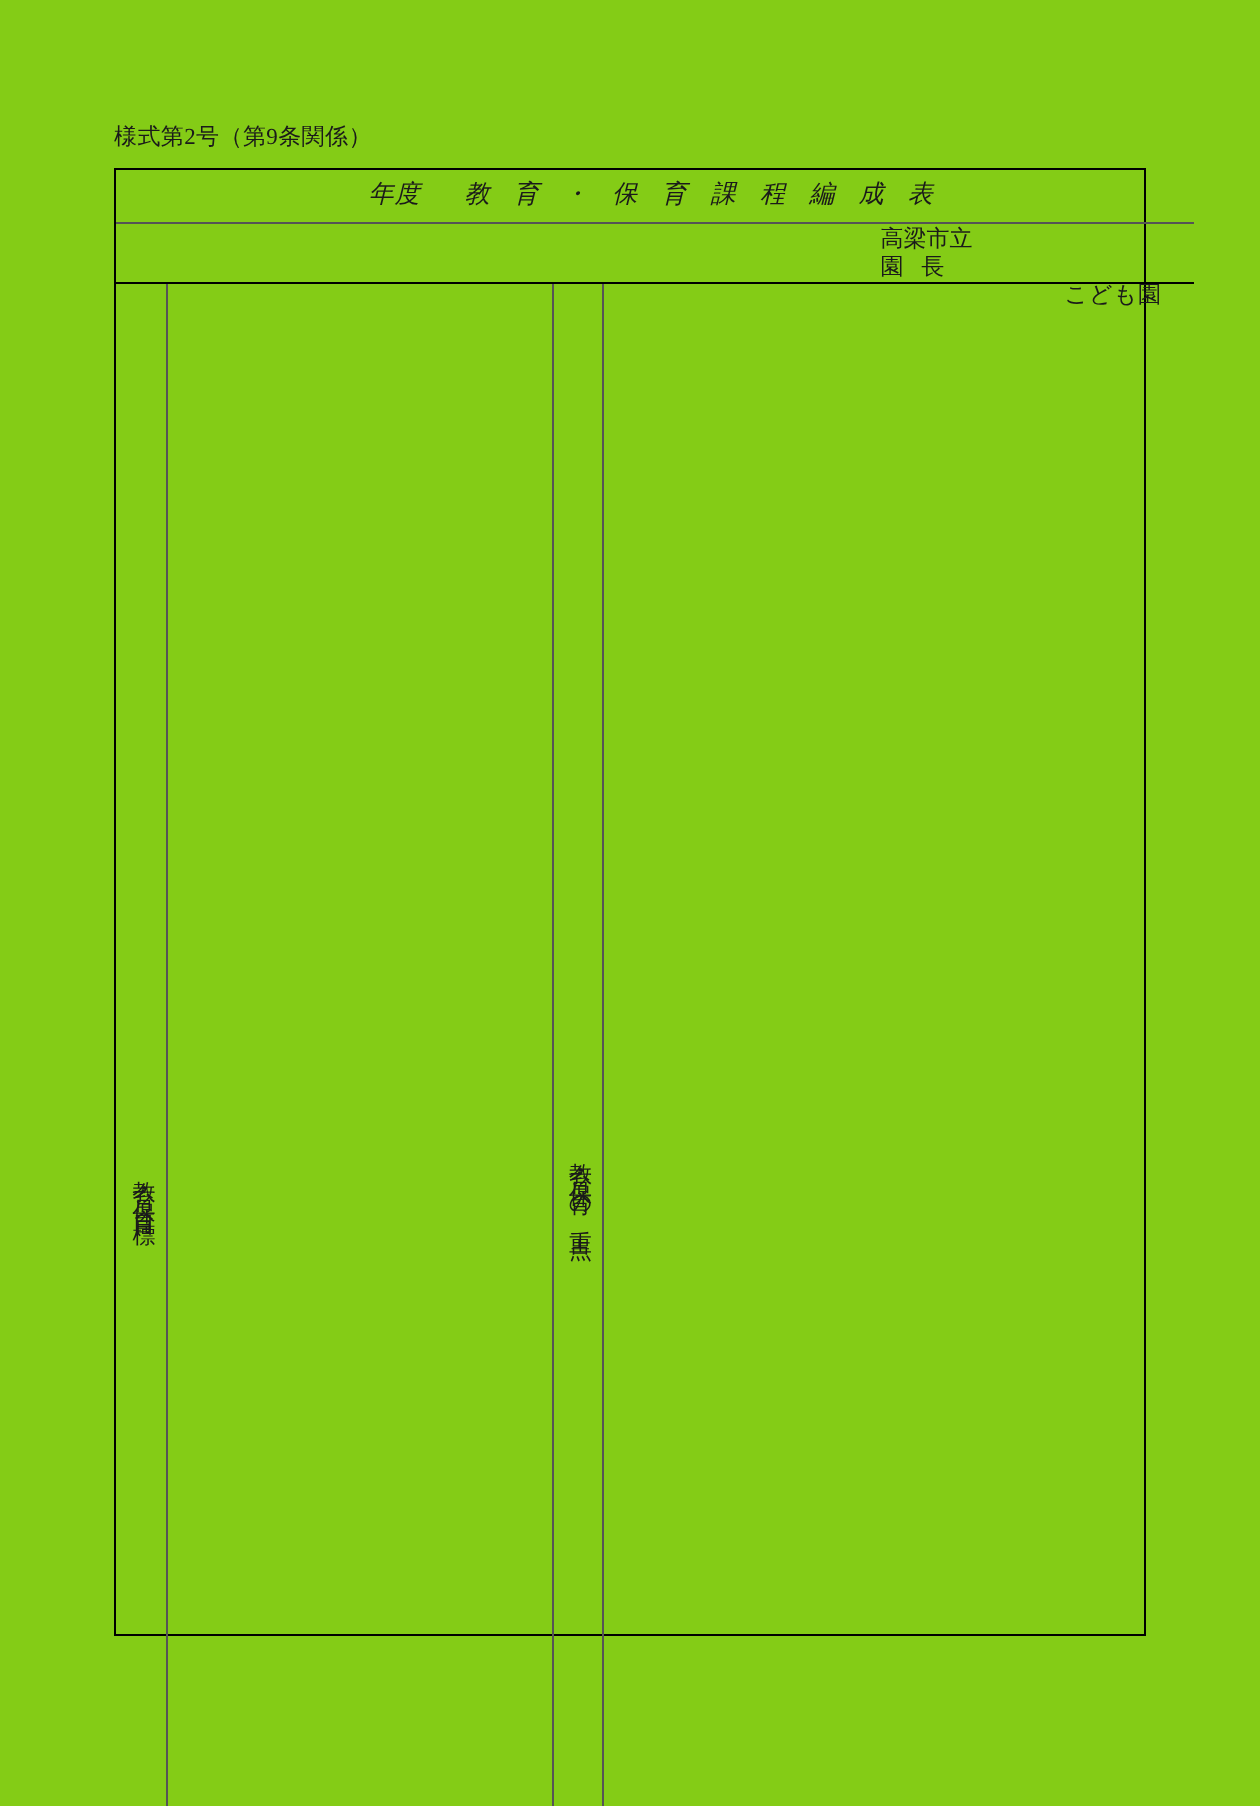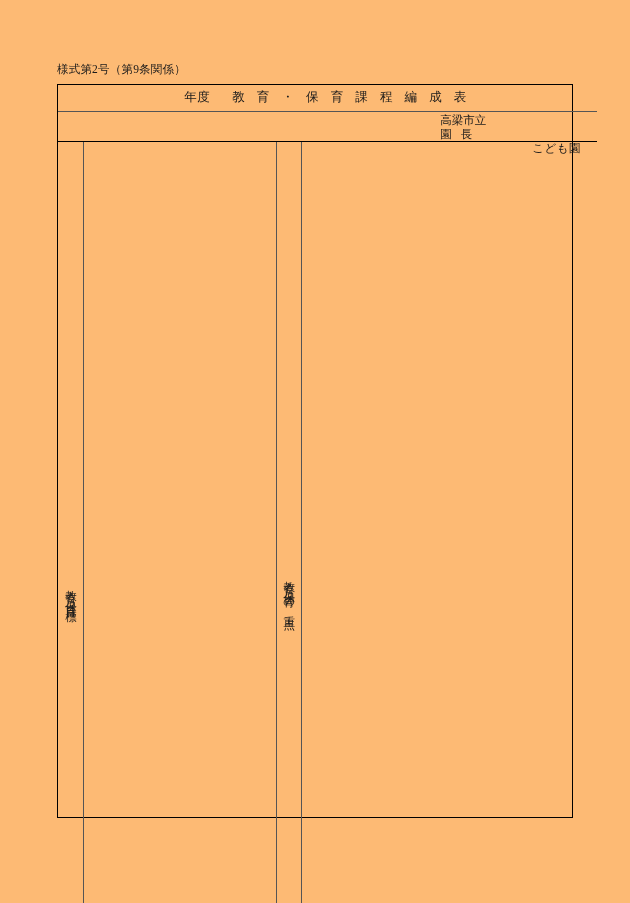--- a/index.html
+++ b/index.html
@@ -13,21 +13,21 @@
     position: relative;
     font-family: "Liberation Serif", "DejaVu Serif", serif;
     color: #1a1a1a;
     -webkit-font-smoothing: antialiased;
   }
   .page {
     position: absolute;
     left: 0; top: 0;
     width: 630px;
     height: 903px;
-    background: #fdba74;
+    background: #84cc16;
     overflow: hidden;
   }
 
   
   .form-no {
     position: absolute;
     left: 57px;
     top: 62px;
     font-size: 11.5px;
     line-height: 15px;
@@ -58,21 +58,21 @@
     font-size: 11px;
     line-height: 1.25;
     box-sizing: border-box;
   }
   .nb-l { border-left: none !important; }
   .nb-r { border-right: none !important; }
   .nb-t { border-top: none !important; }
   .thick-b { border-bottom: 1.4px solid #000 !important; }
 
   
-  .title-cell { height: 26px; position: relative; }
+  .title-cell { height: 26px; position: relative; font-style: italic; }
   .title-text {
     text-align: center;
     font-size: 12.5px;
     white-space: nowrap;
   }
   .title-text .yd { letter-spacing: 0.5px; margin-right: 22px; }
   .title-text .mn { letter-spacing: 4.5px; }
 
   .sign-cell { height: 30px; position: relative; }
   .sign-row {

